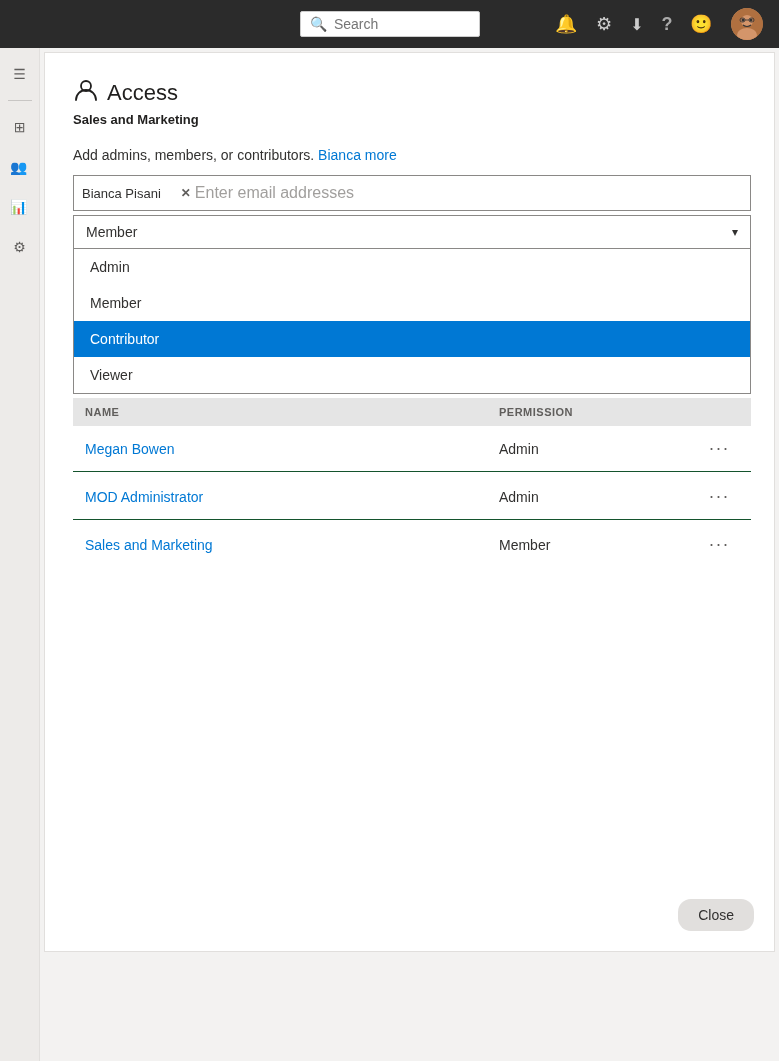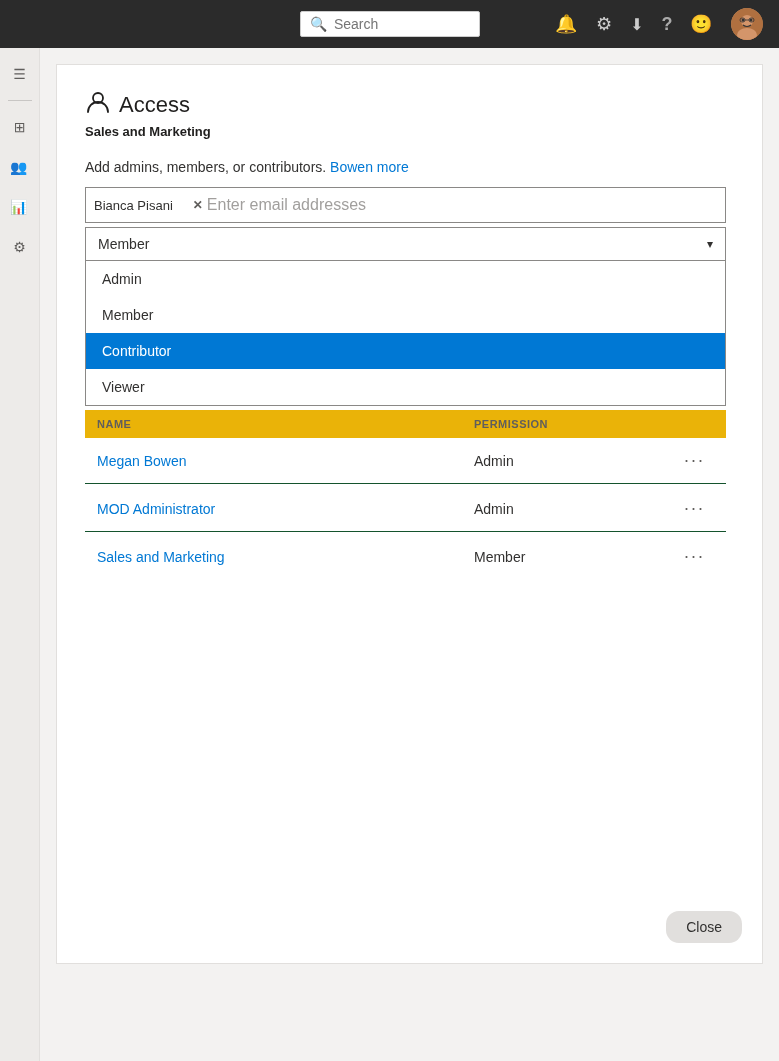--- a/index.html
+++ b/index.html
@@ -114,22 +114,22 @@
     
     .content-panel {
       flex: 1;
       background: #f3f2f1;
       position: relative;
     }
 
     
     .access-panel {
       background: white;
-      margin: 16px;
-      padding: 24px 36px 28px 28px;
+      margin: 4px;
+      padding: 24px 23px 28px 28px;
       border: 1px solid #e1dfdd;
       min-height: 900px;
       position: relative;
     }
 
     .access-header {
       display: flex;
       align-items: center;
       gap: 8px;
       margin-bottom: 4px;
@@ -231,21 +231,21 @@
     }
 
     
     .members-table {
       margin-top: 4px;
       width: 100%;
     }
     .table-header {
       display: flex;
       padding: 8px 12px;
-      background: #eab308;
+      background: #e5e5e5;
     }
     .table-header-cell {
       font-size: 11px;
       font-weight: 600;
       color: #605e5c;
       text-transform: uppercase;
       letter-spacing: 0.5px;
     }
     .table-header-cell:first-child {
       flex: 1;
@@ -358,21 +358,21 @@
             <circle cx="13" cy="9" r="5" stroke="#201f1e" stroke-width="1.8"></circle>
             <path d="M3 23c0-5.523 4.477-10 10-10s10 4.477 10 10" stroke="#201f1e" stroke-width="1.8" stroke-linecap="round"></path>
           </svg>
         </span>
         <span class="access-title">Access</span>
       </div>
       <div class="access-subtitle">Sales and Marketing</div>
 
       <div class="add-description">
         <span>Add admins, members, or contributors.</span>
-        <a class="learn-more-link" href="#">Bowen more</a>
+        <a class="learn-more-link" href="#">Bianca more</a>
       </div>
 
       <div class="email-input-container">
         <span class="email-tag">
           <span>Bianca Pisani</span>
           <span class="email-tag-x">✕</span>
         </span>
         <span class="email-placeholder">Enter email addresses</span>
       </div>
 

